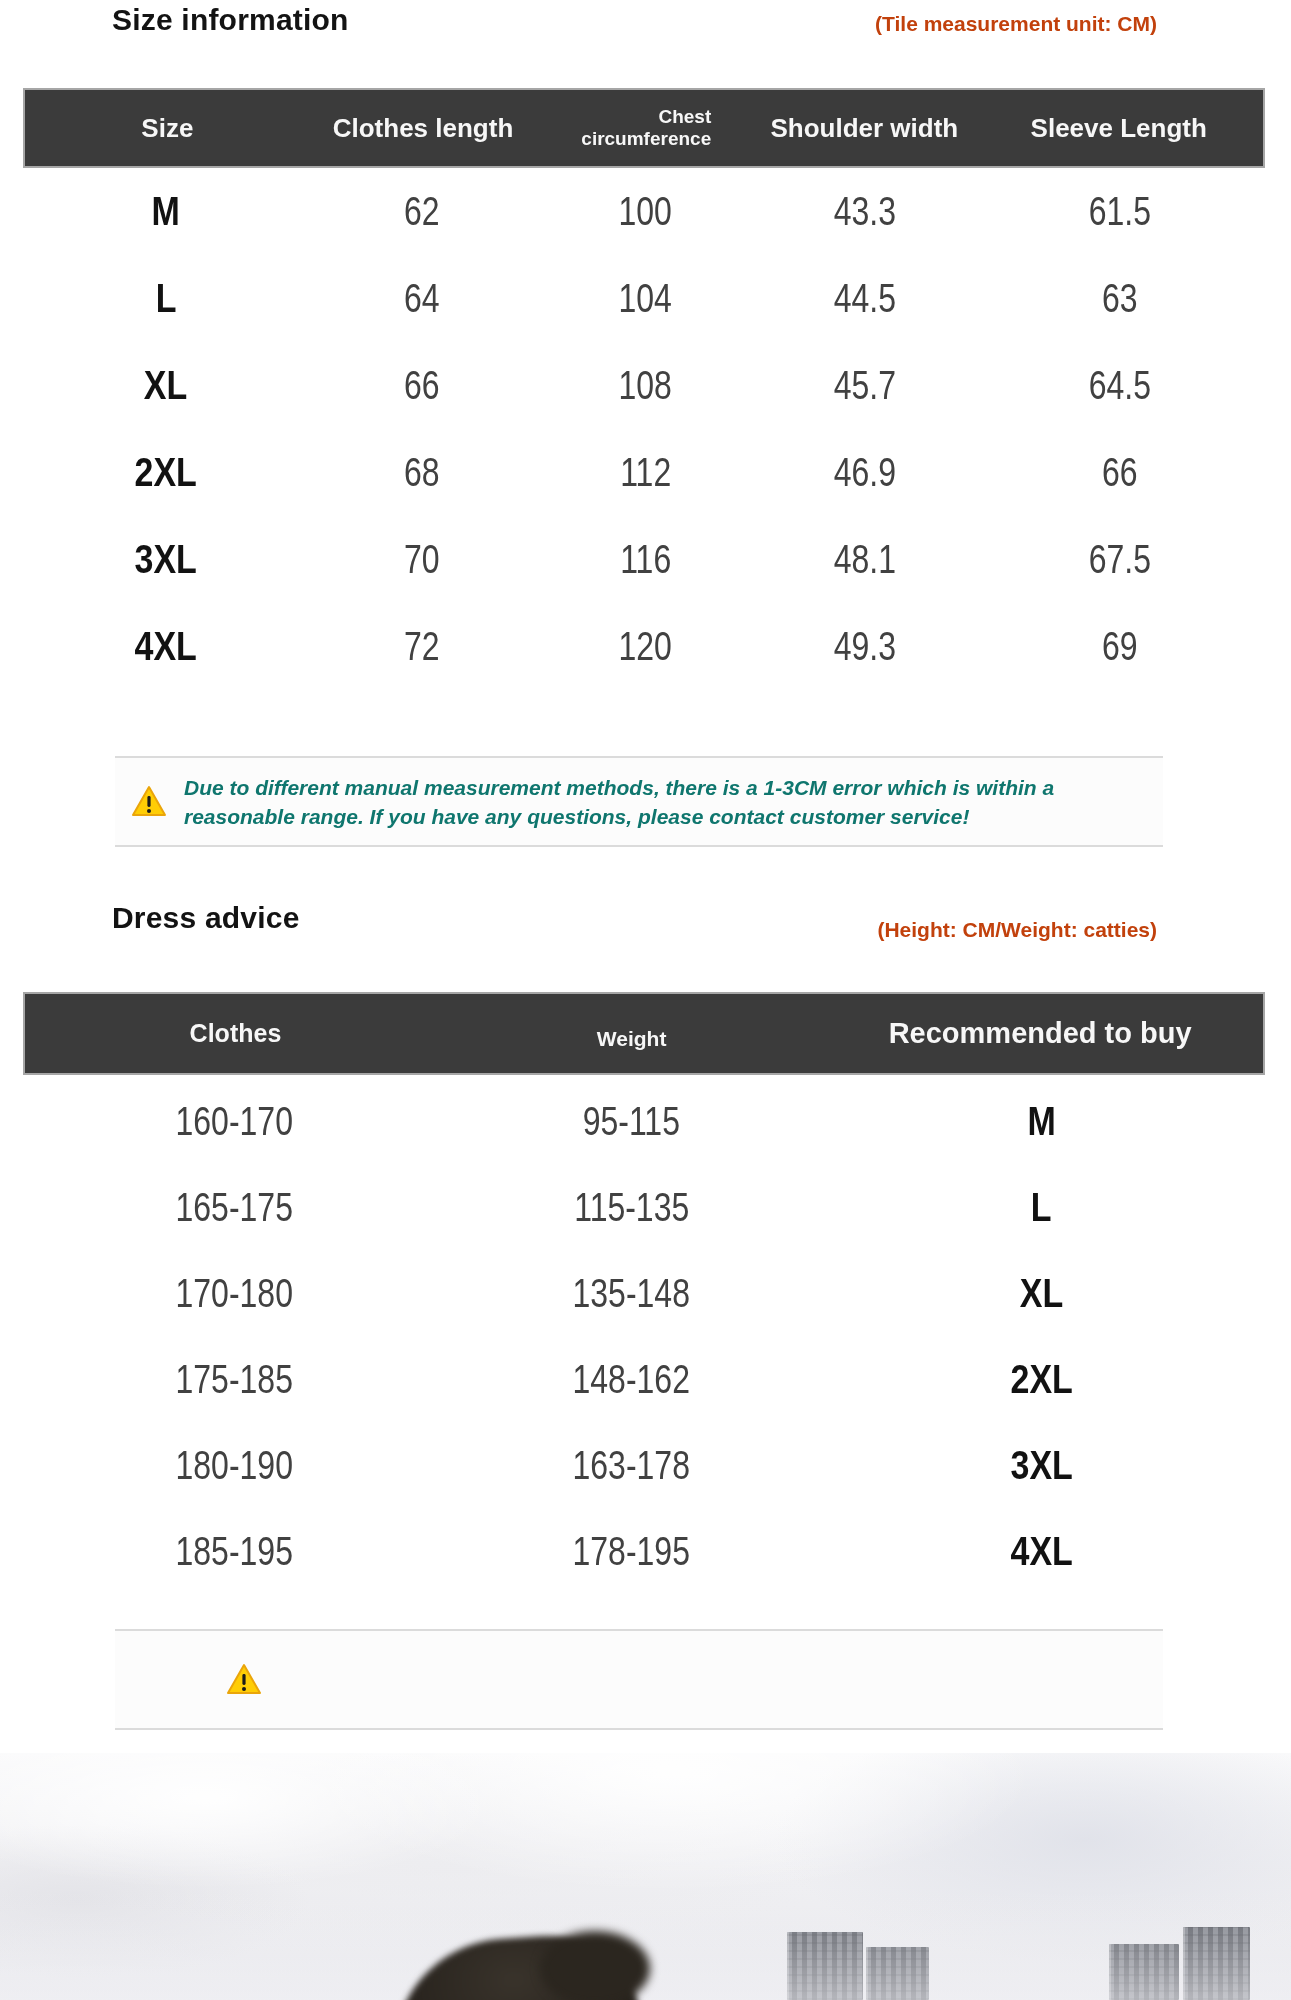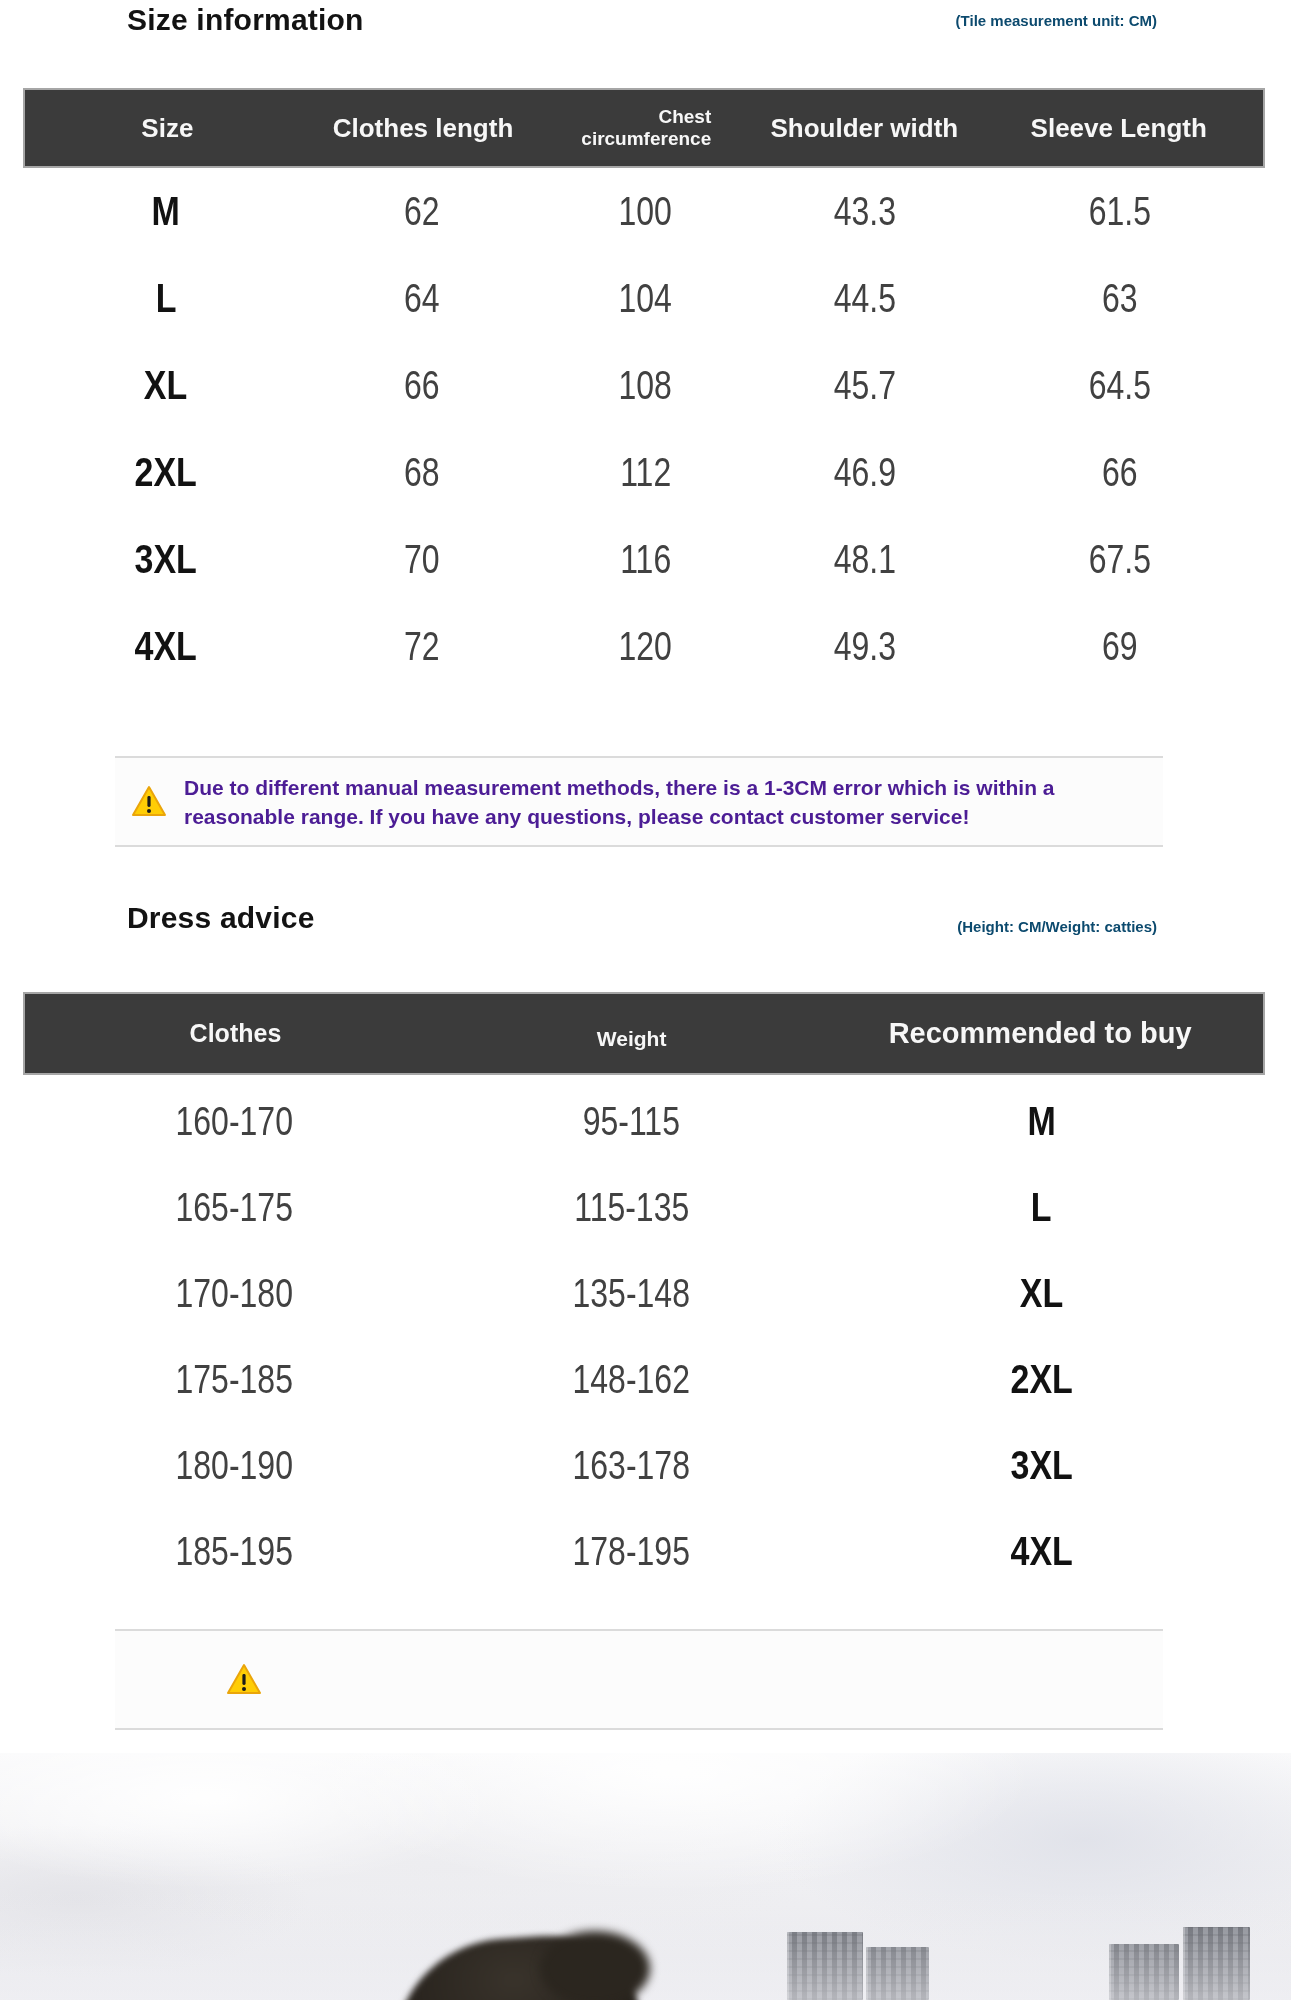--- a/index.html
+++ b/index.html
@@ -1,22 +1,22 @@
 <!DOCTYPE html>
 <html><head>
 <meta charset="utf-8">
 <style>
   html,body{margin:0;padding:0;background:#ffffff;}
   .page{
     position:relative;width:1291px;height:2000px;background:#ffffff;overflow:hidden;
     font-family:"Liberation Sans",sans-serif;color:#161616;
   }
   
-  .sec-title{position:absolute;font-size:30px;font-weight:700;color:#131313;letter-spacing:.2px;margin-left:15px;}
-  .unit-note{position:absolute;right:134px;font-size:15px;font-weight:700;color:#0c4a6e;}
+  .sec-title{position:absolute;font-size:30px;font-weight:700;color:#131313;letter-spacing:.2px;}
+  .unit-note{position:absolute;right:134px;font-size:21px;font-weight:700;color:#c2410c;}
   #size-title{left:112px;top:3px;}
   #size-unit{top:12px;}
   #advice-title{left:112px;top:901px;}
   #advice-unit{top:918px;}
 
   
   .thead{
     position:absolute;left:23px;width:1242px;background:#3b3b3b;
     border:2px solid #a6a6a6;box-sizing:border-box;display:grid;
     align-items:center;justify-items:center;color:#f7f7f7;
@@ -42,21 +42,21 @@
 
   
   .notice{
     position:absolute;left:115px;width:1048px;background:#fcfcfc;
     border-top:2px solid #dbdbdb;border-bottom:2px solid #dbdbdb;
     display:flex;align-items:center;box-sizing:border-box;
   }
   #notice1{top:756px;height:91px;padding-left:16px;}
   #notice2{top:1629px;height:101px;padding-left:111px;}
   .warn-icon{flex:0 0 auto;margin-right:17px;}
-  .notice-text{font-size:21px;font-weight:700;color:#4c1d95;line-height:29px;}
+  .notice-text{font-size:21px;font-weight:700;color:#0f766e;line-height:29px;font-style:italic;}
   #notice1 .notice-text{width:880px;}
   #notice2 .notice-text{width:775px;}
 
   
   .photo{
     position:absolute;left:0;top:1753px;width:1291px;height:247px;overflow:hidden;
     background:
       radial-gradient(ellipse 420px 130px at 16% 18%, rgba(255,255,255,.95), rgba(255,255,255,0) 70%),
       radial-gradient(ellipse 520px 170px at 52% 8%, rgba(255,255,255,.9), rgba(255,255,255,0) 70%),
       radial-gradient(ellipse 430px 170px at 84% 35%, rgba(222,224,232,.85), rgba(222,224,232,0) 72%),

